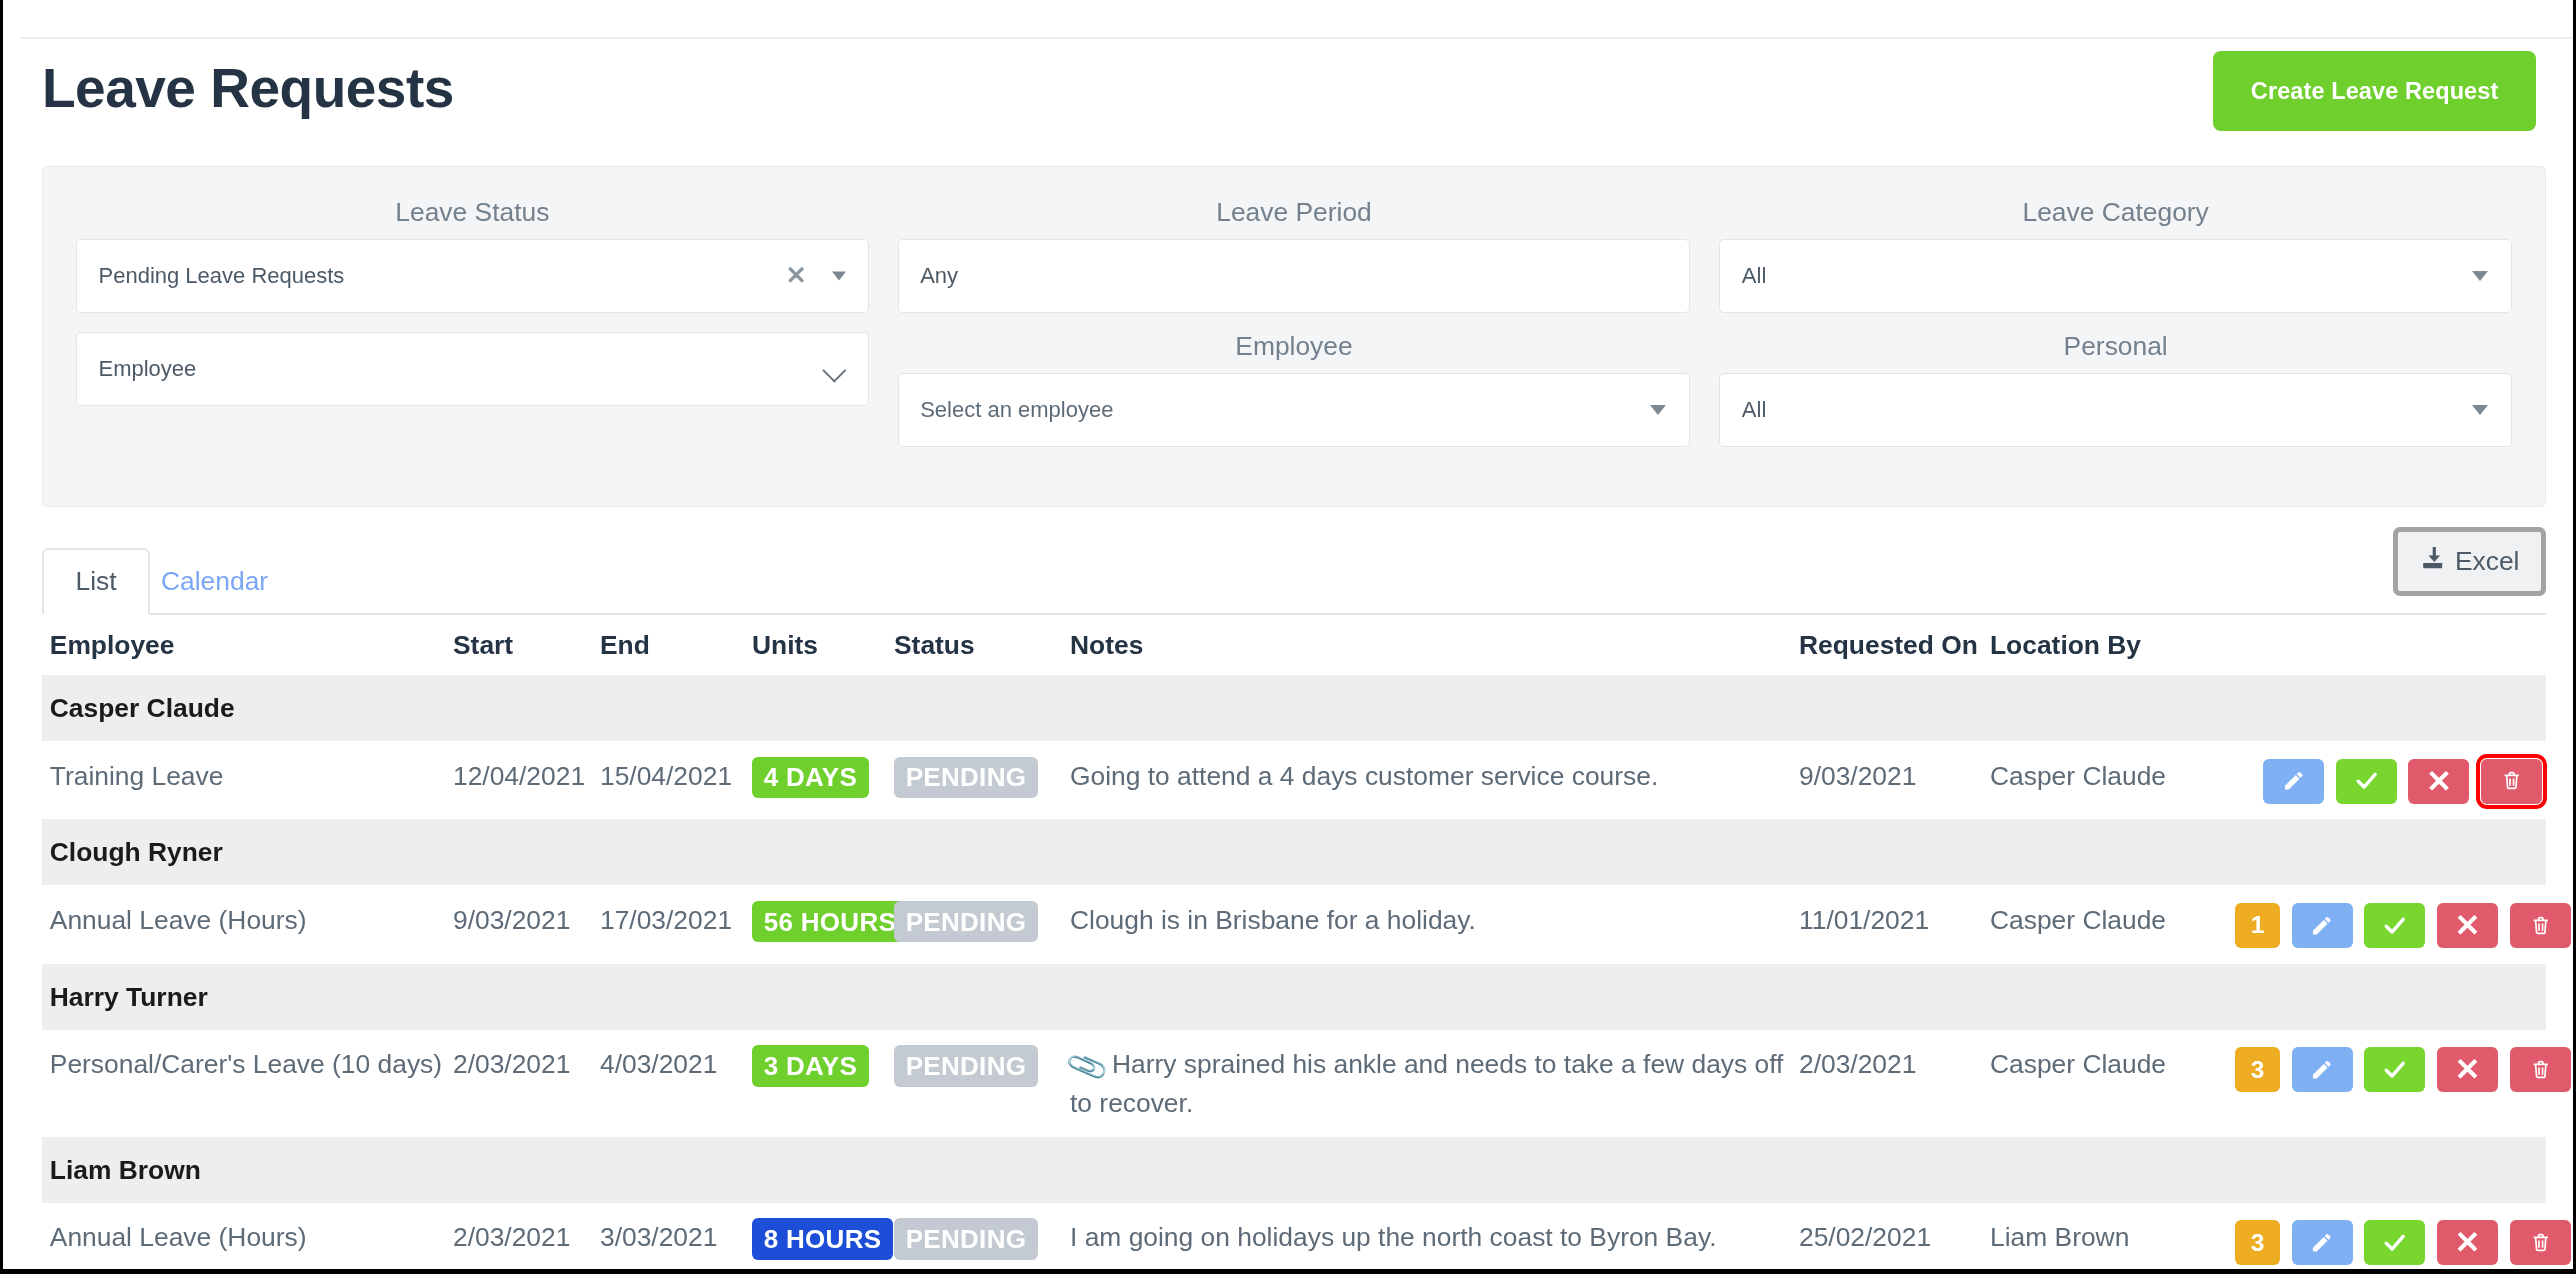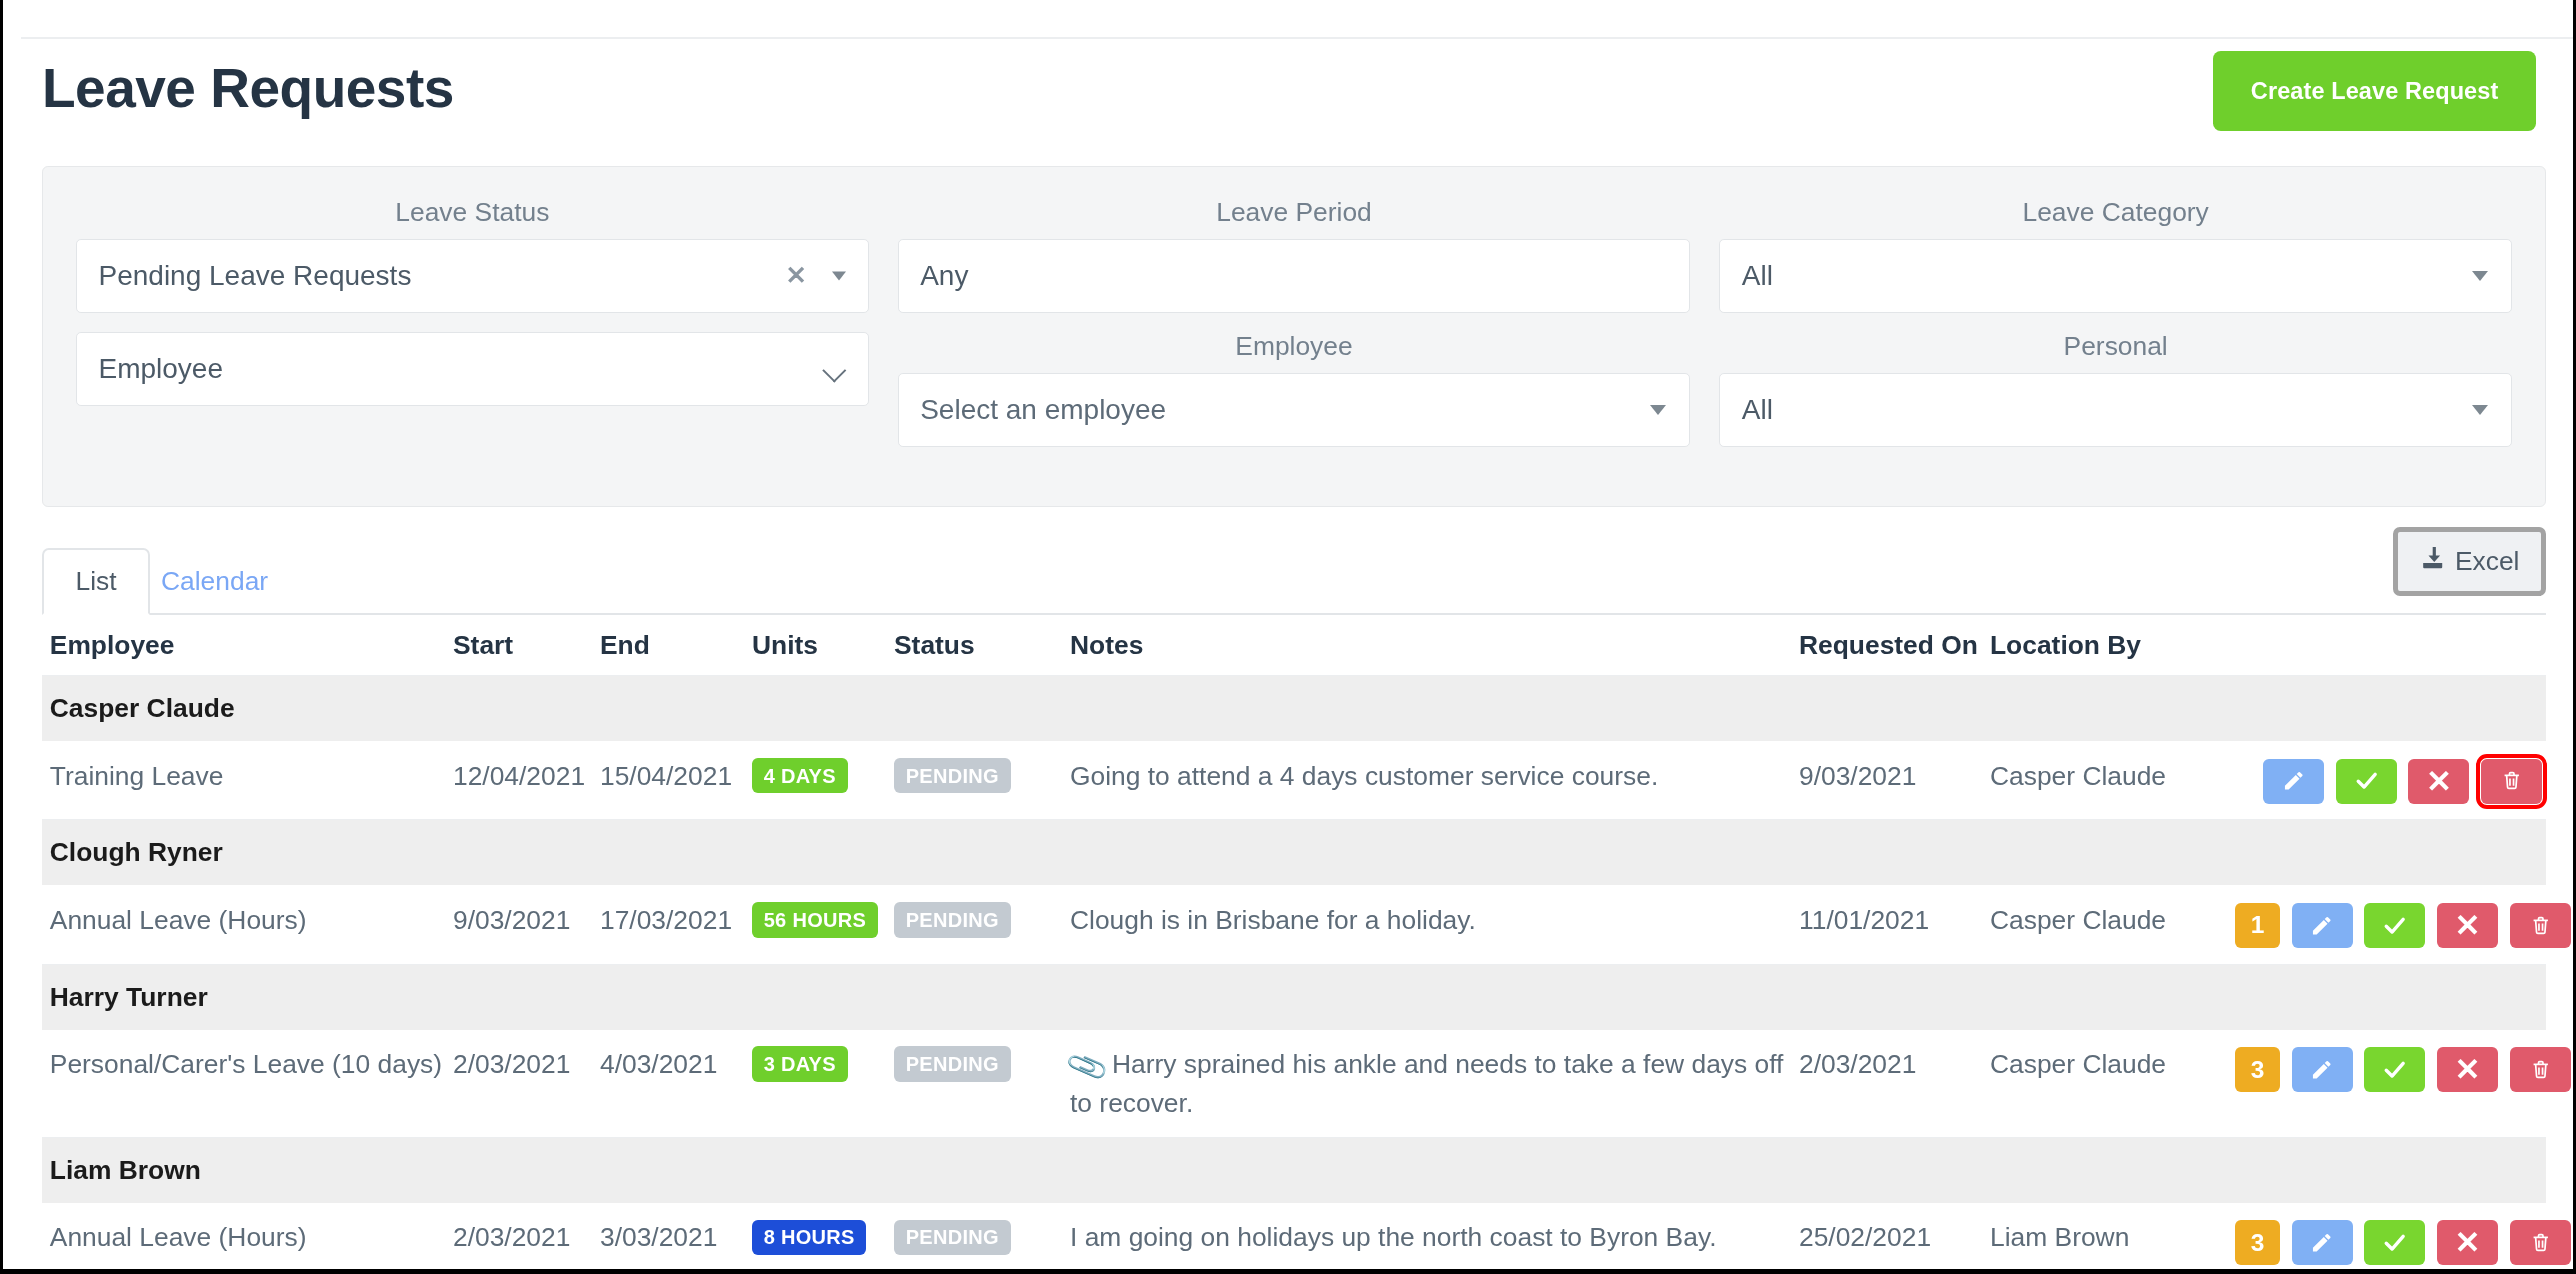--- a/index.html
+++ b/index.html
@@ -94,21 +94,21 @@
     background: #ffffff;
     border: 1px solid #e2e5e8;
     border-radius: 4.9px;
     height: 74px;
     display: flex;
     align-items: center;
     padding: 0 21.5px;
     cursor: pointer;
   }
   .field-value {
-    font-size: 28px;
+    font-size: 22px;
     color: #4c5a67;
     line-height: 1;
   }
   .field-value.muted { color: #5d6b78; }
   .clear-x {
     position: absolute;
     right: 61px;
     top: 50%;
     transform: translateY(-50%);
     font-size: 25.4px;
@@ -250,21 +250,21 @@
   .c-status { width: 176px; flex: none; }
   .c-notes  { width: 729px; flex: none; position: relative; }
   .c-req    { width: 191px; flex: none; }
   .c-act    { width: 245px; flex: none; }
   .c-btns   { flex: 1 1 auto; display: flex; align-items: flex-start; justify-content: flex-end; gap: 11.7px; padding-right: 3.9px; }
 
   .badge {
     display: inline-block;
     border-radius: 5.9px;
     color: #ffffff;
-    font-size: 20px;
+    font-size: 26px;
     font-weight: 700;
     padding: 7.8px 11.7px 7.8px 11.7px;
     line-height: 1;
     letter-spacing: 0.3px;
     white-space: nowrap;
     position: relative;
     top: -2px;
     text-align: right;
   }
   .badge.green  { background: #6fcf2c; }

